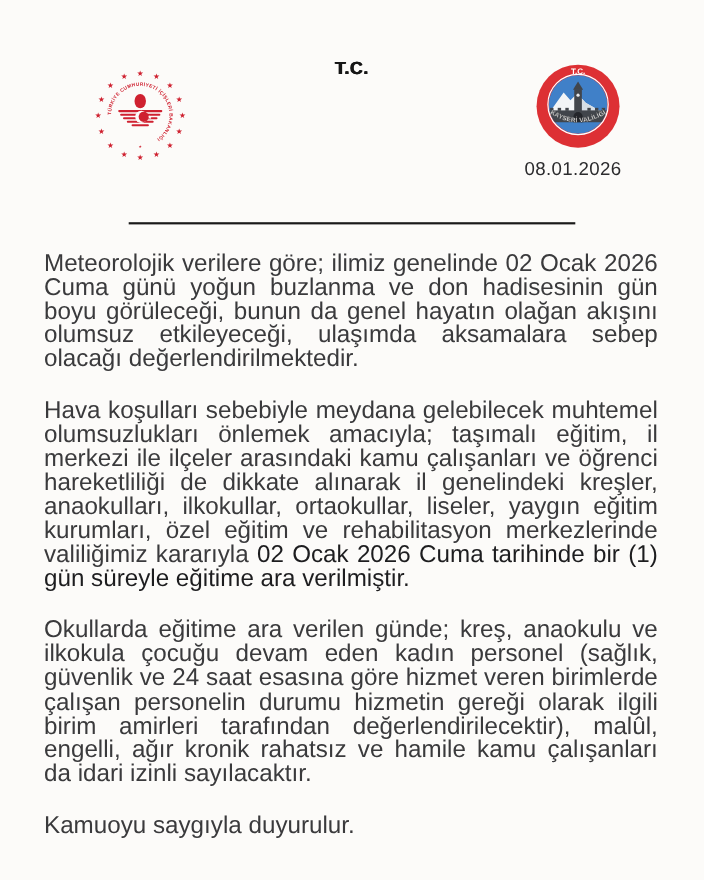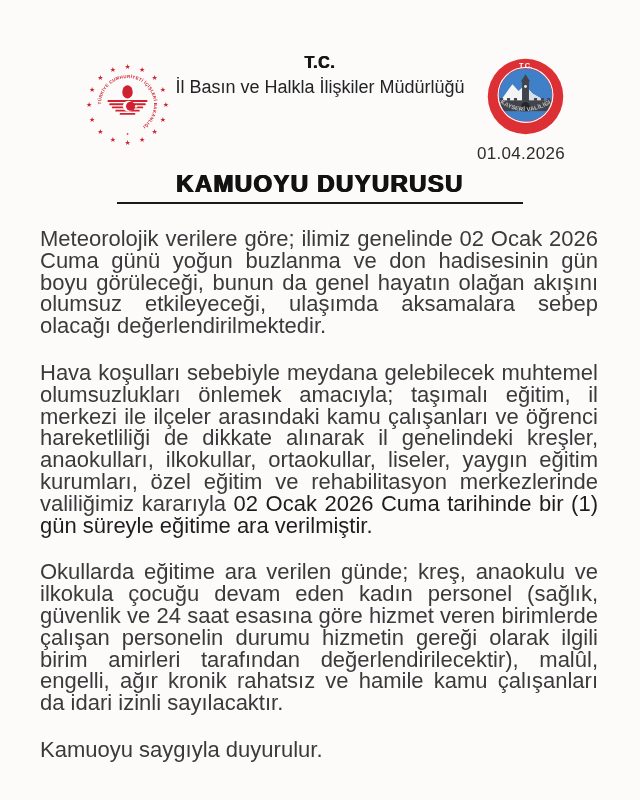--- a/index.html
+++ b/index.html
@@ -74,21 +74,20 @@
         </g>
         <circle cx="51" cy="52" r="6.3" fill="#fdfcfa"></circle>
         <circle cx="53.6" cy="52" r="5.3" fill="#cf2130"></circle>
         <text x="60" y="54.3" font-size="5.5" text-anchor="middle" fill="#fdfcfa">★</text>
       </g>
     </svg>
   </div>
 
   <div class="header-text">
     <div class="hdr-tc">T.C.</div>
-    <div class="hdr-dept">İl  Basın ve Halkla İlişkiler Müdürlüğü</div>
   </div>
 
   <div class="logo-right">
     <svg viewBox="0 0 100 100" width="77" height="77">
       <defs>
         <clipPath id="sceneClip">
             <circle cx="50" cy="48" r="34.5"></circle>
           </clipPath>
         <path id="arcK" d="M 13,56 Q 50,82 87,56"></path>
       </defs>
@@ -112,23 +111,22 @@
         <path d="M 44.5,69 L 44.5,62.5 A 5.5,5.5 0 0 1 55.5,62.5 L 55.5,69 Z" fill="#24262b"></path>
       </g>
       <circle cx="50" cy="48" r="35.6" fill="none" stroke="#ffffff" stroke-width="1.4"></circle>
       <text x="50" y="12.5" text-anchor="middle" font-size="9.5" font-weight="700" fill="#ffffff">T.C.</text>
       <text font-size="7.5" font-weight="700" fill="#ffffff" stroke="#3a3a3a" stroke-width="0.3" text-anchor="middle" letter-spacing=".3">
         <textPath href="#arcK" startOffset="50%">KAYSERİ VALİLİĞİ</textPath>
       </text>
     </svg>
   </div>
 
-  <div class="date">01.04.2026</div>
+  <div class="date">08.01.2026</div>
 
-  <div class="title">KAMUOYU DUYURUSU</div>
   <div class="title-rule"></div>
 
   <div class="body-col">
     <p>Meteorolojik verilere göre; ilimiz genelinde 02 Ocak 2026 Cuma günü yoğun buzlanma ve don hadisesinin gün boyu görüleceği, bunun da genel hayatın olağan akışını olumsuz etkileyeceği, ulaşımda aksamalara sebep olacağı değerlendirilmektedir.</p>
     <p><span>Hava koşulları sebebiyle meydana gelebilecek muhtemel olumsuzlukları önlemek amacıyla; taşımalı eğitim, il merkezi ile ilçeler arasındaki kamu çalışanları ve öğrenci hareketliliği de dikkate alınarak il genelindeki kreşler, anaokulları, ilkokullar, ortaokullar, liseler, yaygın eğitim kurumları, özel eğitim ve rehabilitasyon merkezlerinde valiliğimiz kararıyla </span><span class="bold-run">02 Ocak 2026 Cuma tarihinde bir (1) gün süreyle eğitime ara verilmiştir.</span></p>
     <p>Okullarda eğitime ara verilen günde; kreş, anaokulu ve ilkokula çocuğu devam eden kadın personel (sağlık, güvenlik ve 24 saat esasına göre hizmet veren birimlerde çalışan personelin durumu hizmetin gereği olarak ilgili birim amirleri tarafından değerlendirilecektir), malûl, engelli, ağır kronik rahatsız ve hamile kamu çalışanları da idari izinli sayılacaktır.</p>
     <p class="closing">Kamuoyu saygıyla duyurulur.</p>
   </div>
 
 </div>

